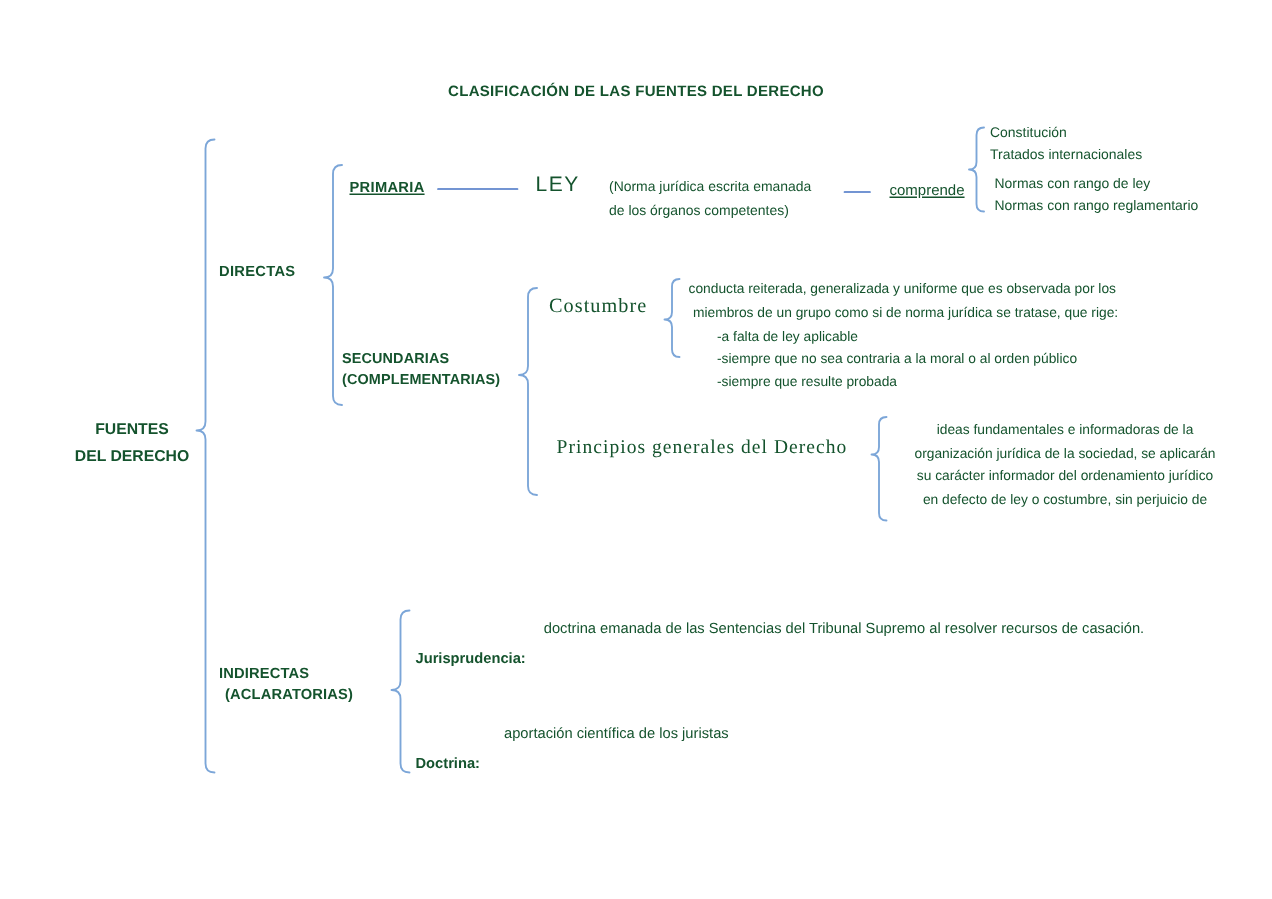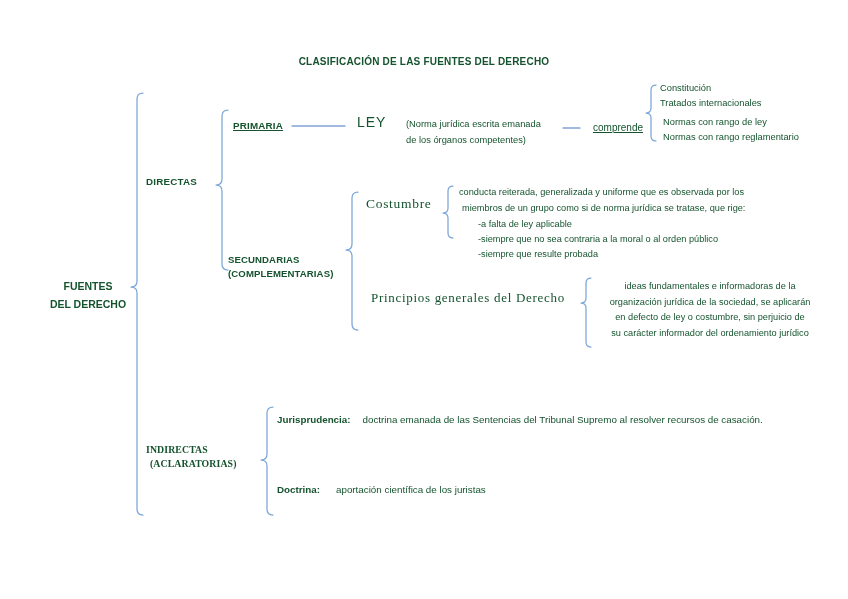--- a/index.html
+++ b/index.html
@@ -11,21 +11,21 @@
   .title{left:0;right:0;top:56px;text-align:center;font-size:10px;font-weight:700;letter-spacing:.2px;}
   .root-label{left:40px;top:277px;width:96px;text-align:center;font-weight:700;font-size:10.5px;line-height:18px;}
   .caps{font-weight:600;font-size:9.8px;letter-spacing:.2px;}
   .caps2{font-weight:600;font-size:9.6px;line-height:14px;letter-spacing:.1px;}
   .big{font-size:14px;font-weight:500;letter-spacing:1px;}
   .mid{font-size:13px;font-weight:500;letter-spacing:.7px;font-family:Liberation Serif, serif;}
   .sm{font-size:9.2px;font-weight:500;}
   .note{left:406px;top:117px;width:166px;text-align:left;font-size:9.3px;font-weight:500;line-height:15.5px;}
   .pdesc{left:590px;top:279px;width:240px;text-align:center;font-size:9.2px;font-weight:500;line-height:15.5px;}
   .defrow{display:flex;font-size:9.8px;font-weight:500;}
-  .defrow .term{font-weight:600;}
+  .defrow .term{font-weight:600;margin-top:20px;}
   svg.wires{position:absolute;left:0;top:0;pointer-events:none;}
   svg.wires path{fill:none;stroke-width:1.25px;stroke-linecap:round;stroke-linejoin:round;}
   svg.wires path.arrow{stroke-width:1.15px;}
 </style>
 </head>
 <body>
 
 <div class="page">
 
   <svg class="wires" width="848" height="599" viewBox="0 0 848 599">
@@ -60,41 +60,41 @@
     <div>(Norma jurídica escrita emanada</div>
     <div>de los órganos competentes)</div>
   </div>
   <div class="abs sm" style="left:593px;top:122px;font-size:10px;text-decoration:underline;">comprende</div>
 
   <div class="abs sm" style="left:660px;top:83px;font-size:9.3px;">Constitución</div>
   <div class="abs sm" style="left:660px;top:98px;font-size:9.3px;">Tratados internacionales</div>
   <div class="abs sm" style="left:663px;top:117px;font-size:9.3px;">Normas con rango de ley</div>
   <div class="abs sm" style="left:663px;top:132px;font-size:9.3px;">Normas con rango reglamentario</div>
 
-  <div class="abs caps2" style="left:228px;top:233px;margin-top:20px;">
+  <div class="abs caps2" style="left:228px;top:233px;">
     <div>SECUNDARIAS</div>
     <div>(COMPLEMENTARIAS)</div>
   </div>
 
   <div class="abs mid" style="left:366px;top:196px;font-size:13.5px;">Costumbre</div>
   <div class="abs sm" style="left:459px;top:187px;">conducta reiterada, generalizada y uniforme que es observada por los</div>
   <div class="abs sm" style="left:462px;top:203px;">miembros de un grupo como si de norma jurídica se tratase, que rige:</div>
   <div class="abs sm" style="left:478px;top:219px;">-a falta de ley aplicable</div>
   <div class="abs sm" style="left:478px;top:234px;">-siempre que no sea contraria a la moral o al orden público</div>
   <div class="abs sm" style="left:478px;top:249px;">-siempre que resulte probada</div>
 
   <div class="abs mid" style="left:371px;top:290px;">Principios generales del Derecho</div>
   <div class="abs pdesc">
     <div>ideas fundamentales e informadoras de la</div>
     <div>organización jurídica de la sociedad, se aplicarán</div>
+    <div>su carácter informador del ordenamiento jurídico</div>
     <div>en defecto de ley o costumbre, sin perjuicio de</div>
-    <div>su carácter informador del ordenamiento jurídico</div>
   </div>
 
-  <div class="abs caps2" style="left:146px;top:443px;font-size:9.8px;font-family:Liberation Serif, serif;">
+  <div class="abs caps2" style="left:146px;top:443px;font-size:9.8px;">
     <div>INDIRECTAS</div>
     <div style="padding-left:4px;">(ACLARATORIAS)</div>
   </div>
 
   <div class="abs defrow" style="left:277px;top:414px;">
     <span class="term">Jurisprudencia:</span>
     <span style="margin-left:12px;">doctrina emanada de las Sentencias del Tribunal Supremo al resolver recursos de casación.</span>
   </div>
 
   <div class="abs defrow" style="left:277px;top:484px;">

